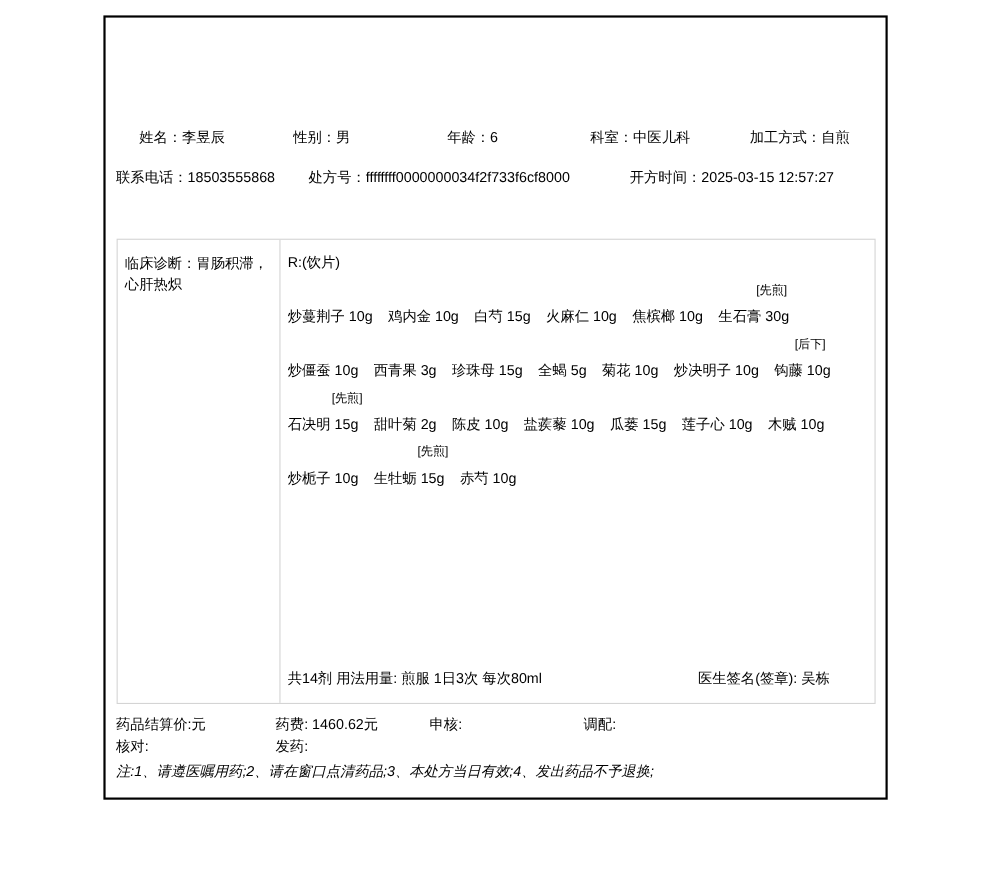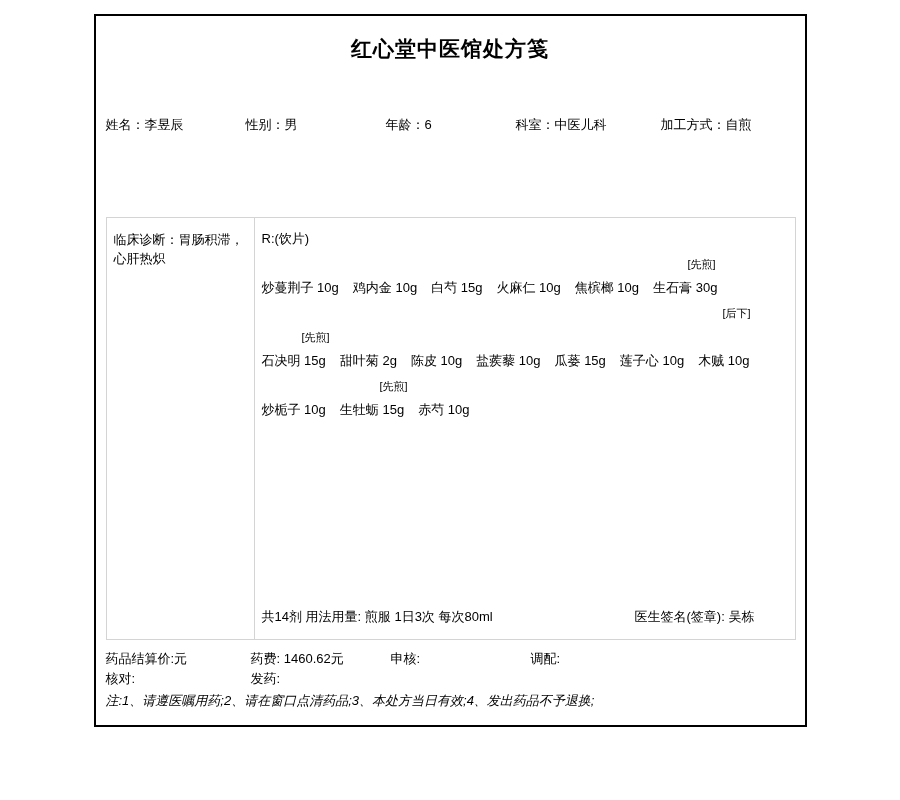--- a/index.html
+++ b/index.html
@@ -14,21 +14,21 @@
     background:#fff;
   }
 
   .title {
     position:absolute; top:19px; left:0; width:100%;
     text-align:center; font-size:21px; font-weight:bold;
     letter-spacing:1px;
   }
 
   .prow { position:absolute; left:10px; right:10px; height:18px; font-size:13px; }
-  .prow1 { top:100px; }
+  .prow1 { top:100px;margin-left:21px; }
   .prow2 { top:136px; }
   .pf { position:absolute; top:0; white-space:nowrap; }
   .prow1 .pf0 { left:0; }
   .prow1 .pf1 { left:140px; }
   .prow1 .pf2 { left:280px; }
   .prow1 .pf3 { left:410px; }
   .prow1 .pf4 { left:555px; }
   .prow2 .pf0 { left:0; }
   .prow2 .pf1 { left:175px; }
   .prow2 .pf2 { left:467px; }
@@ -68,43 +68,48 @@
   .fp.p1 { left:145px; }
   .fp.p2 { left:285px; }
   .fp.p3 { left:425px; }
   .f-note { margin-top:2px; line-height:17px;font-style:italic; }
 </style>
 </head>
 <body>
 
 <div class="sheet">
 
-  <div class="title">红心堂中医馆处方笺</div>
 
   <div class="prow prow1" id="patient-row1">
       <span class="pf pf0">姓名：李昱辰</span>
       <span class="pf pf1">性别：男</span>
       <span class="pf pf2">年龄：6</span>
       <span class="pf pf3">科室：中医儿科</span>
       <span class="pf pf4">加工方式：自煎</span>
+    </div>
+  <div class="prow prow2" id="patient-row2">
+      <span class="pf pf0">联系电话：18503555868</span>
+      <span class="pf pf1">处方号：ffffffff0000000034f2f733f6cf8000</span>
+      <span class="pf pf2">开方时间：2025-03-15 12:57:27</span>
     </div>
 
   <div class="rx-table">
     <div class="diag-cell">
       <span>临床诊断：胃肠积滞，心肝热炽</span>
     </div>
     <div class="rx-cell">
       <div class="rx-header">R:(饮片)</div>
       <div id="rx-groups">
           <div class="rx-group">
             <div class="rx-tag" style="margin-left: 426px;">[先煎]</div>
             <div class="rx-herbs"><span class="rx-herb">炒蔓荆子 10g</span><span class="rx-herb">鸡内金 10g</span><span class="rx-herb">白芍 15g</span><span class="rx-herb">火麻仁 10g</span><span class="rx-herb">焦槟榔 10g</span><span class="rx-herb">生石膏 30g</span></div>
           </div>
           <div class="rx-group">
             <div class="rx-tag" style="margin-left: 461px;">[后下]</div>
+            <div class="rx-herbs"><span class="rx-herb">炒僵蚕 10g</span><span class="rx-herb">西青果 3g</span><span class="rx-herb">珍珠母 15g</span><span class="rx-herb">全蝎 5g</span><span class="rx-herb">菊花 10g</span><span class="rx-herb">炒决明子 10g</span><span class="rx-herb">钩藤 10g</span></div>
           </div>
           <div class="rx-group">
             <div class="rx-tag" style="margin-left: 40px;">[先煎]</div>
             <div class="rx-herbs"><span class="rx-herb">石决明 15g</span><span class="rx-herb">甜叶菊 2g</span><span class="rx-herb">陈皮 10g</span><span class="rx-herb">盐蒺藜 10g</span><span class="rx-herb">瓜蒌 15g</span><span class="rx-herb">莲子心 10g</span><span class="rx-herb">木贼 10g</span></div>
           </div>
           <div class="rx-group">
             <div class="rx-tag" style="margin-left: 118px;">[先煎]</div>
             <div class="rx-herbs"><span class="rx-herb">炒栀子 10g</span><span class="rx-herb">生牡蛎 15g</span><span class="rx-herb">赤芍 10g</span></div>
           </div>
         </div>

